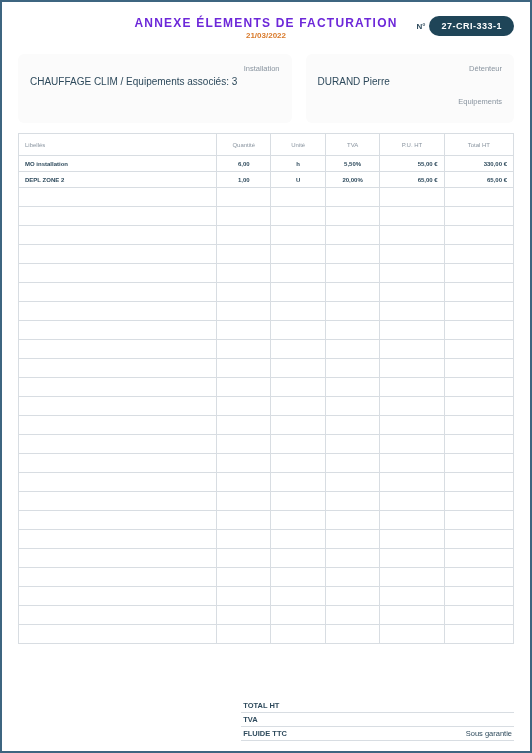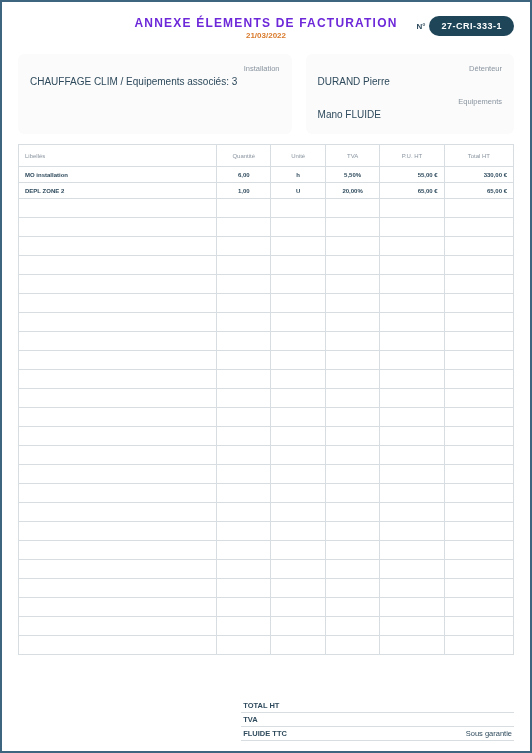--- a/index.html
+++ b/index.html
@@ -168,21 +168,20 @@
         <div class="card-value">CHAUFFAGE CLIM / Equipements associés: 3</div>
       </div>
     </div>
     <div class="info-card right">
       <div class="card-group">
         <div class="card-label">Détenteur</div>
         <div class="card-value">DURAND Pierre</div>
       </div>
       <div class="card-group">
         <div class="card-label">Equipements</div>
-        <div class="card-value">Mano FLUIDE</div>
       </div>
     </div>
   </div>
 
   <div class="table-wrap">
     <table>
       <thead>
         <tr>
           <th class="lbl">Libellés</th>
           <th class="qty">Quantité</th>

